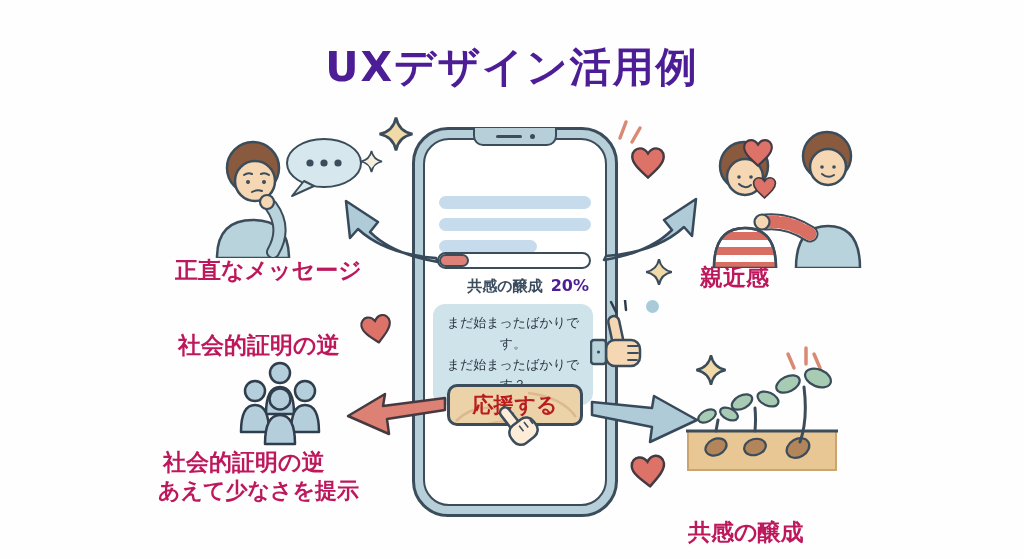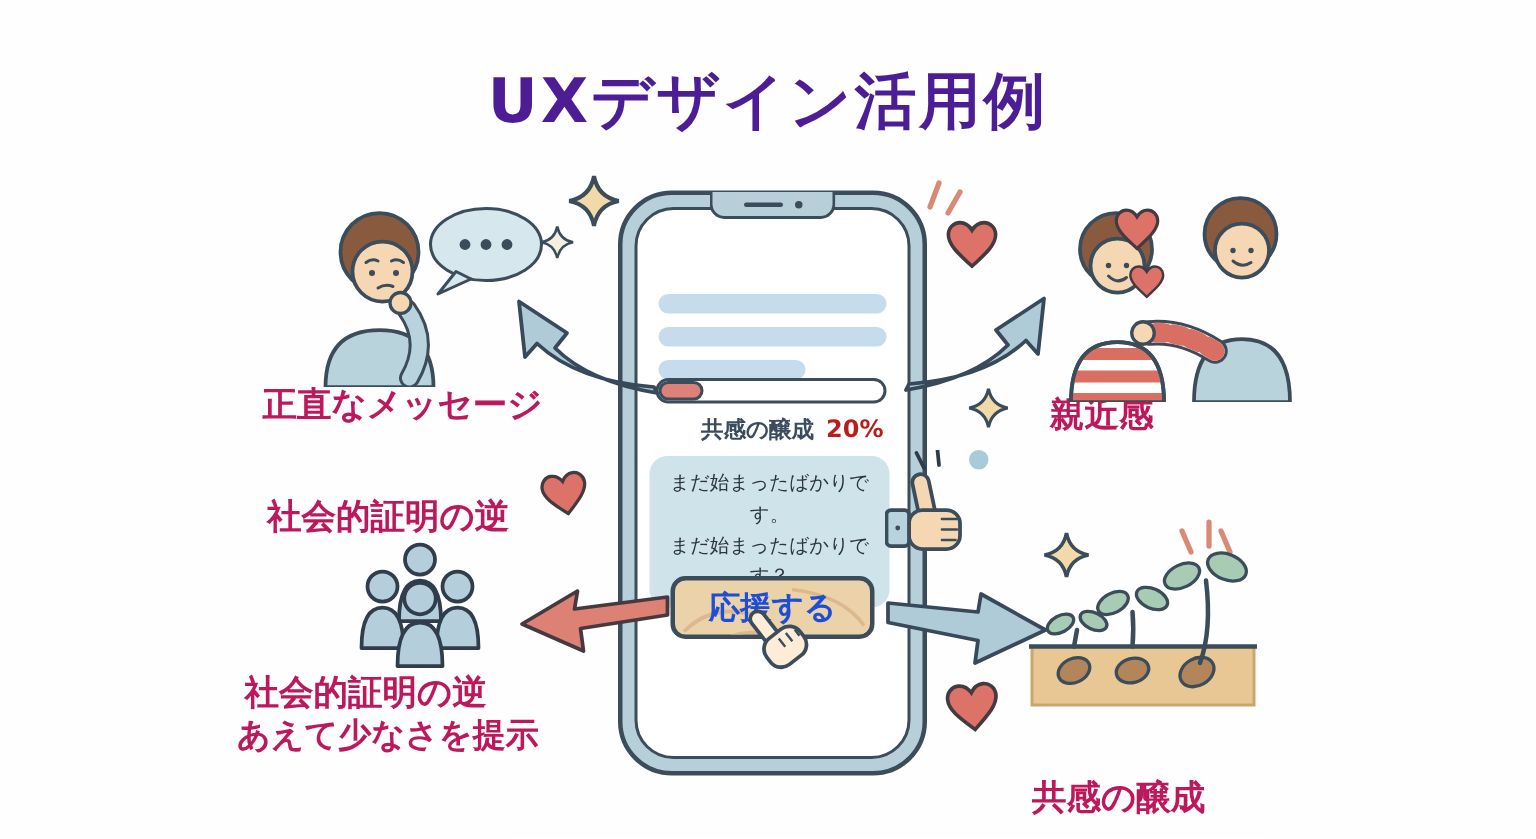--- a/index.html
+++ b/index.html
@@ -13,24 +13,24 @@
   
   .phone{left:412px;top:127px;width:206px;height:390px;background:#b7cfd9;border:3px solid #3b4c5a;border-radius:36px;box-sizing:border-box;z-index:2;}
   .screen{position:absolute;left:8px;top:8px;right:8px;bottom:8px;background:#ffffff;border:2px solid #3b4c5a;border-radius:26px;overflow:visible;}
   .notch{position:absolute;left:50%;top:-2px;transform:translateX(-50%);width:80px;height:16px;background:#b7cfd9;border:2px solid #3b4c5a;border-top:none;border-radius:0 0 10px 10px;display:flex;align-items:center;justify-content:center;gap:8px;z-index:3;}
   .speaker{width:26px;height:3px;background:#3b4c5a;border-radius:2px;}
   .camdot{width:5px;height:5px;background:#3b4c5a;border-radius:50%;}
   .skel{position:absolute;left:14px;right:14px;height:13px;border-radius:7px;background:#c6dcec;}
   .ptrack{position:absolute;left:12px;right:14px;top:112px;height:17px;background:#ffffff;border:2.5px solid #3b4c5a;border-radius:10px;box-sizing:border-box;}
   .pfill{height:100%;background:#dd8278;border:2px solid #3b4c5a;border-radius:8px;box-sizing:border-box;}
   .plabel{position:absolute;right:16px;top:136px;font-size:15px;font-weight:700;color:#3b4c5f;}
-  .pvalue{font-size:16px;font-weight:800;color:#b91c1c;margin-left:8px;}
+  .pvalue{font-size:16px;font-weight:800;color:#4c1d95;margin-left:8px;}
   .bubble{position:absolute;left:8px;right:12px;top:164px;background:#cfe3eb;border-radius:12px;padding:9px 4px;text-align:center;font-size:13px;font-weight:400;color:#2b3441;line-height:1.6;}
   .bubble-tail{position:absolute;left:50%;top:100%;transform:translateX(-40%);width:0;height:0;border-left:9px solid transparent;border-right:9px solid transparent;border-top:11px solid #cfe3eb;}
-  .supbtn{position:absolute;left:22px;top:244px;width:136px;height:42px;background:#ecd2a9;border:3px solid #3b4c5a;border-radius:10px;box-sizing:border-box;display:flex;align-items:center;justify-content:center;font-size:21px;font-weight:800;color:#1d4ed8;overflow:hidden;cursor:pointer;font-family:"DejaVu Sans","Liberation Sans",sans-serif;}
+  .supbtn{position:absolute;left:22px;top:244px;width:136px;height:42px;background:#ecd2a9;border:3px solid #3b4c5a;border-radius:10px;box-sizing:border-box;display:flex;align-items:center;justify-content:center;font-size:21px;font-weight:800;color:#b91c1c;overflow:hidden;cursor:pointer;font-family:"DejaVu Sans","Liberation Sans",sans-serif;}
   .supbtn svg{position:absolute;left:0;top:0;}
   .supbtn span{position:relative;}
   .dot-blue{width:13px;height:13px;border-radius:50%;background:#a9cbd9;}
   .z1{z-index:1}.z3{z-index:3}.z4{z-index:4}.z6{z-index:6}
 </style>
 </head>
 <body>
 
 <div class="stage">
 

